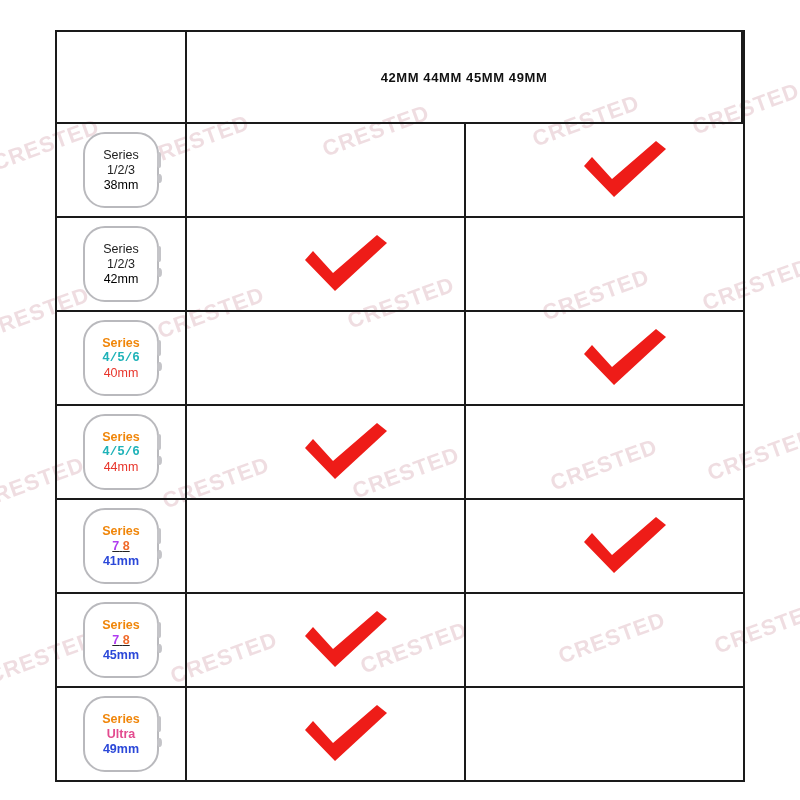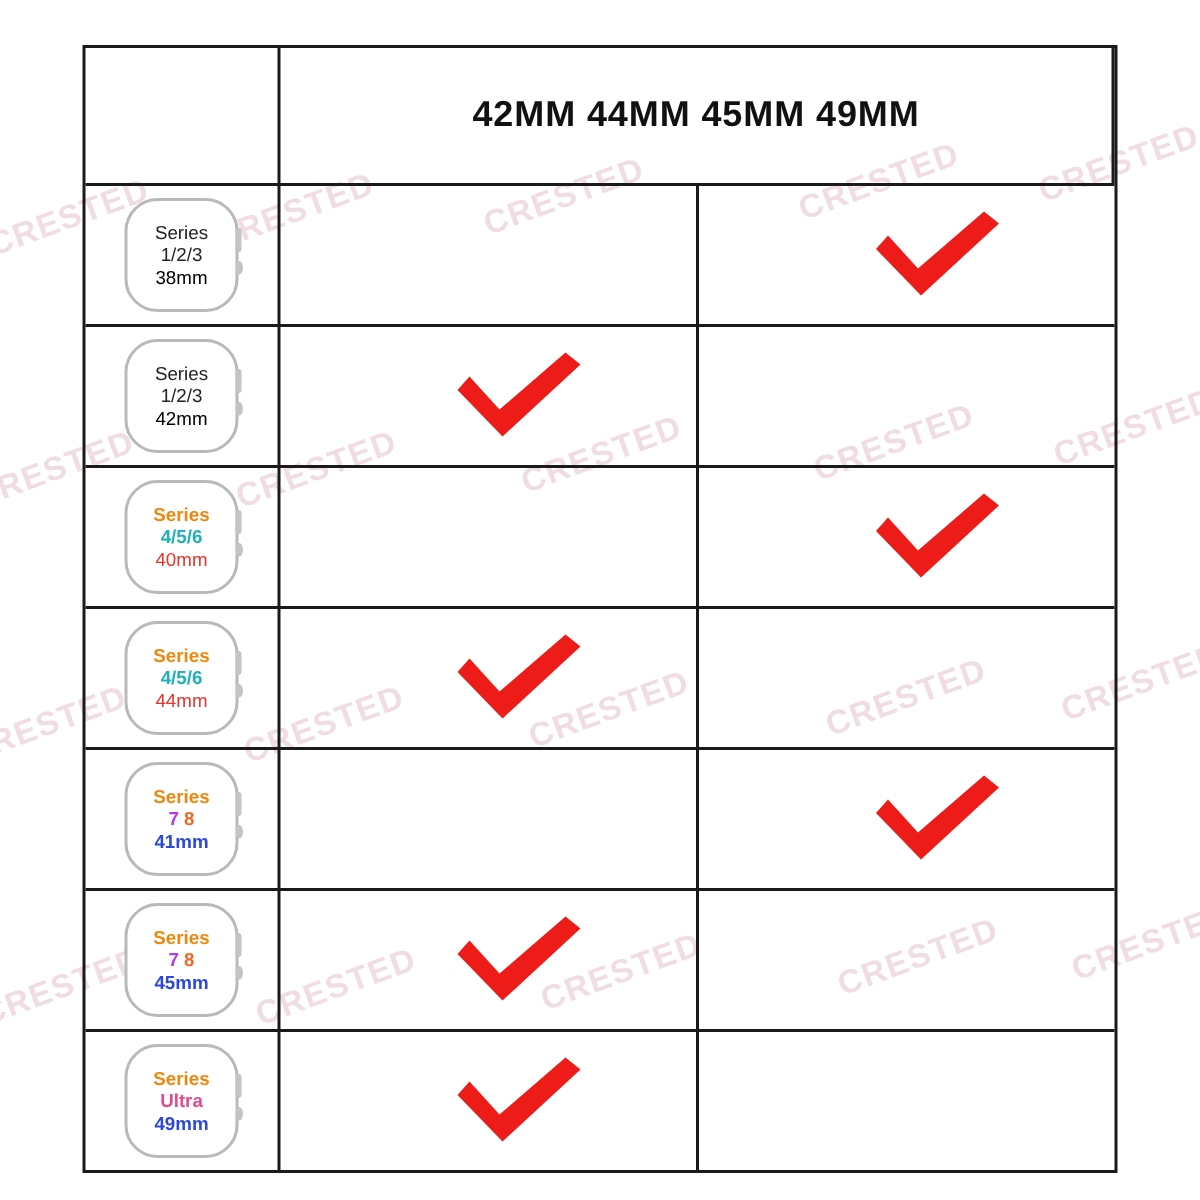--- a/index.html
+++ b/index.html
@@ -65,21 +65,21 @@
     display: flex;
     align-items: center;
     justify-content: center;
     position: relative;
   }
   .cell-col.last-col {
     border-right: none;
   }
 
   .col-title {
-    font-size: 24px;
+    font-size: 13px;
     font-weight: bold;
     color: #111111;
     letter-spacing: 0.6px;
     text-align: center;
     font-family: "Liberation Sans", sans-serif;
   }
 
   
   .watch {
     width: 76px;
@@ -117,22 +117,22 @@
   }
   .watch-line {
     font-size: 12.5px;
     line-height: 15px;
     font-family: "Liberation Sans", sans-serif;
     white-space: nowrap;
   }
   .w-l1 { color: #222222; }
   .w-l1.orange { color: #f0860a; font-weight: bold; }
   .w-l2 { color: #222222; }
-  .w-l2.teal { color: #1eb2b8; font-weight: bold; }
-  .w-l2.multi { font-weight: bold; }
+  .w-l2.teal { color: #1eb2b8; font-weight: bold; font-family: Liberation Mono, monospace; }
+  .w-l2.multi { font-weight: bold; text-decoration: underline; }
   .w-l2.multi .a { color: #b03cf0; }
   .w-l2.multi .b { color: #f06a2a; }
   .w-l2.ultra { color: #e34b8f; font-weight: bold; }
   .w-l3 { color: #000000; font-weight: normal; }
   .w-l3.red { color: #e8352b; font-weight: normal; }
   .w-l3.blue { color: #2b48d8; font-weight: bold; }
 
   
   .check {
     width: 86px;

